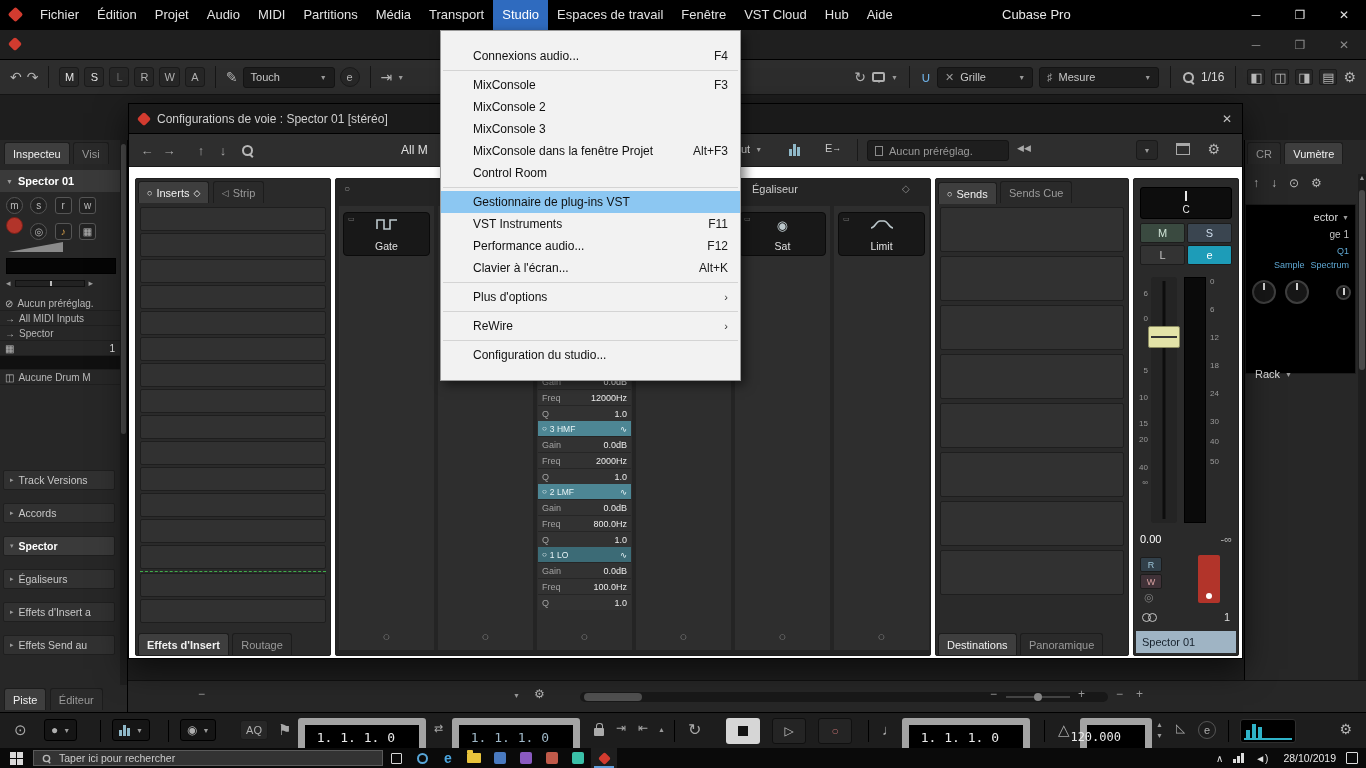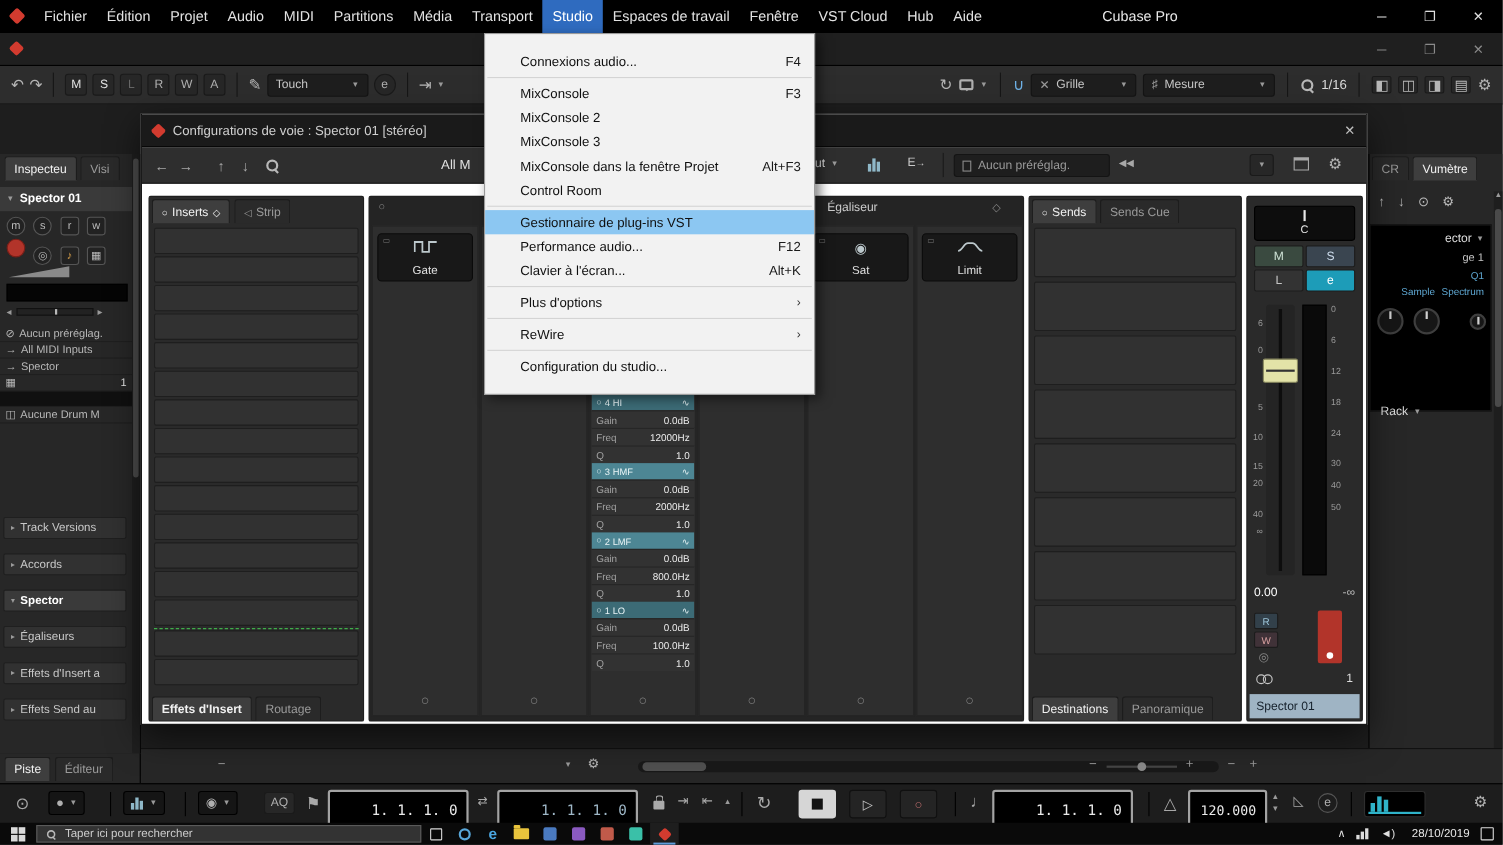--- a/index.html
+++ b/index.html
@@ -66,21 +66,21 @@
 .knob{width:24px;height:24px;border-radius:50%;background:#161616;border:2px solid #3e3e3e;position:relative}
 .knob::after{content:"";position:absolute;left:50%;top:1px;width:2px;height:7px;background:#d0d0d0;transform:translateX(-50%)}
 .stc{width:9px;height:9px;border:1.5px solid #c8c8c8;border-radius:50%;display:inline-block}
 
 .sect{height:20px;display:flex;align-items:center;gap:5px;padding:0 6px;background:#313131;border:1px solid #1f1f1f;border-radius:2px;font-size:10.5px;color:#c8c8c8;margin:0 3px 13px 3px}
 .irow{height:15px;display:flex;align-items:center;gap:4px;padding:0 5px;font-size:10px;color:#b8b8b8;border-bottom:1px solid #1f1f1f}
 .insp-btn{width:17px;height:17px;margin:1px 2px;border-radius:50%;background:#222;border:1px solid #555;color:#bbb;font-size:10px;display:inline-flex;align-items:center;justify-content:center}
 .insp-sq{border-radius:3px}
 
 .trans{left:0;top:712px;width:1366px;height:36px;background:#1d1d1d;border-top:1px solid #000;z-index:30}
-.tdisp{height:38px;background:#000;border:2px solid #a3a3a3;border-radius:3px;color:#eaeaea;font-family:"DejaVu Sans Mono",monospace;font-size:13px;display:flex;align-items:center;justify-content:flex-end;padding-right:8px;width:128px}
+.tdisp{height:38px;background:#000;border:7px solid #a3a3a3;border-radius:3px;color:#eaeaea;font-family:"DejaVu Sans Mono",monospace;font-size:13px;display:flex;align-items:center;justify-content:flex-end;padding-right:24px;width:128px}
 .tic{color:#a8a8a8;font-size:15px}
 .tpill{height:22px;display:inline-flex;align-items:center;gap:5px;background:#151515;border:1px solid #000;border-radius:3px;padding:0 6px;color:#b0b0b0}
 .lock{width:10px;height:8px;background:#aaa;border-radius:1px;position:relative;display:inline-block}
 .lock::before{content:"";position:absolute;left:1.5px;top:-5px;width:5px;height:5px;border:1.5px solid #aaa;border-bottom:none;border-radius:3px 3px 0 0}
 .vbar{display:inline-block;width:3px;background:#8fb8c8;margin-right:1px}
 .tealbar{display:inline-block;width:4px;background:#2fb3c9;margin-right:2px}
 
 .tbar{left:0;top:748px;width:1366px;height:20px;background:#0a0a0a;display:flex;align-items:center;z-index:140;font-size:10.5px}
 .winlogo{display:grid;grid-template-columns:6px 6px;grid-template-rows:6px 6px;gap:1px;margin:0 10px}
 .winlogo span{background:#dadada}
@@ -754,20 +754,24 @@
     <div class="dditem">
         <span>Control Room</span>
         <span class="sc"></span>
       </div>
     <div class="ddsep"></div>
     <div class="dditem hl">
         <span>Gestionnaire de plug-ins VST</span>
         <span class="sc"></span>
       </div>
     <div class="dditem">
+        <span>VST Instruments</span>
+        <span class="sc">F11</span>
+      </div>
+    <div class="dditem">
         <span>Performance audio...</span>
         <span class="sc">F12</span>
       </div>
     <div class="dditem">
         <span>Clavier à l'écran...</span>
         <span class="sc">Alt+K</span>
       </div>
     <div class="ddsep"></div>
     <div class="dditem">
         <span>Plus d'options</span>

